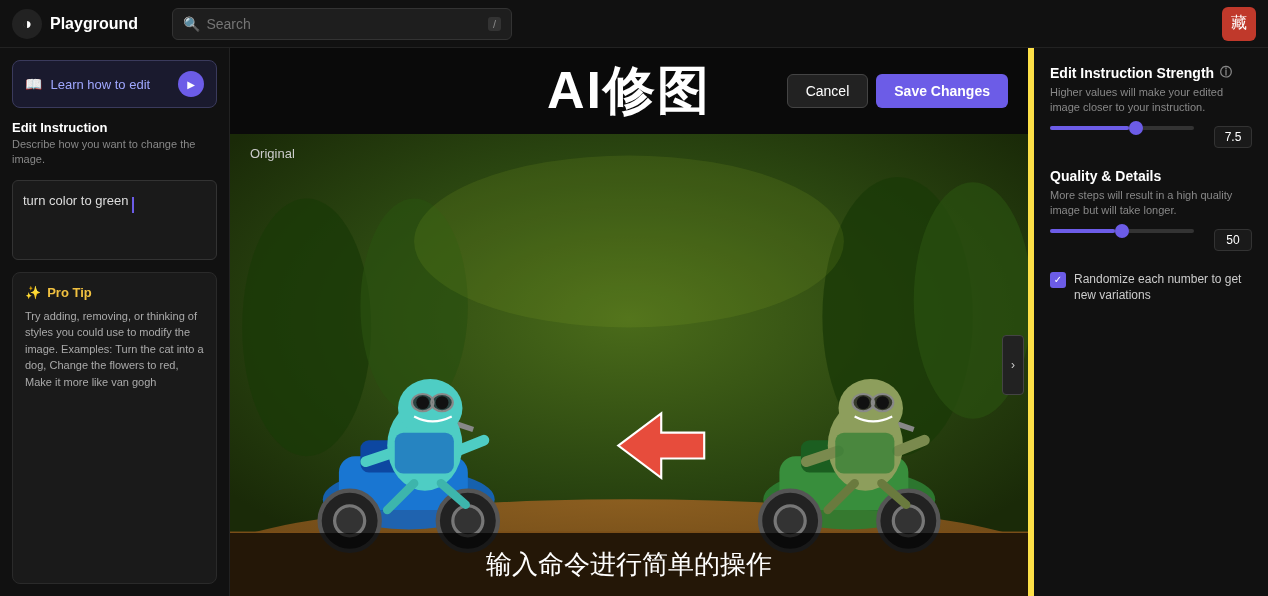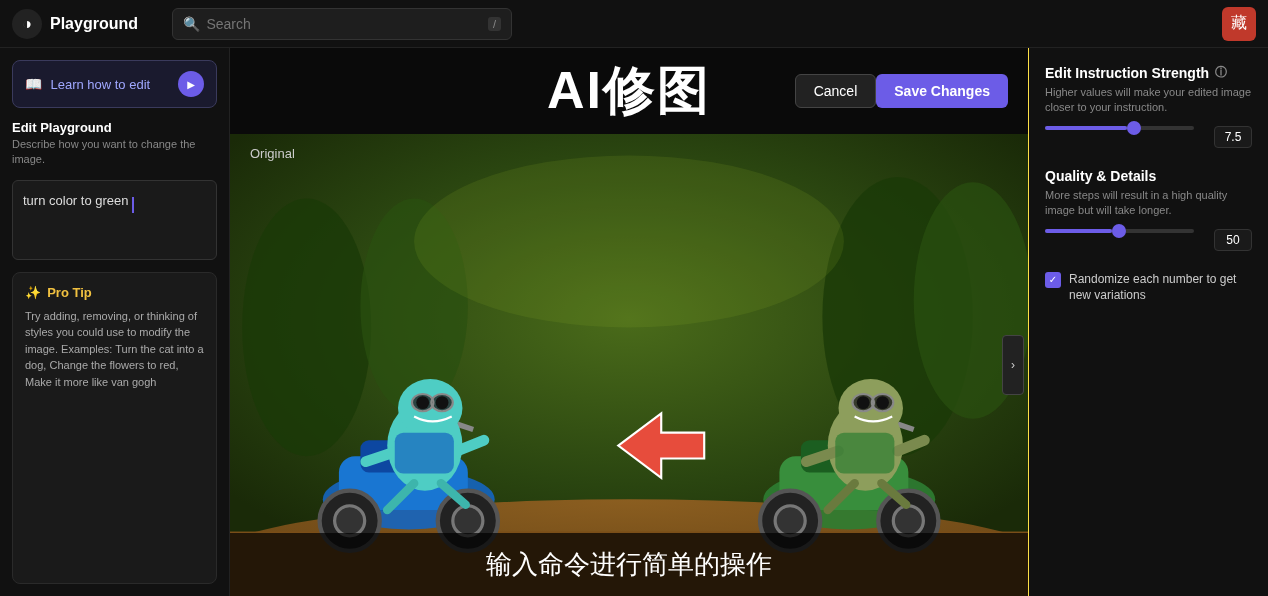--- a/index.html
+++ b/index.html
@@ -212,21 +212,21 @@
       color: #fff;
       text-align: left;
       letter-spacing: 2px;
     }
     .action-buttons {
       position: absolute;
       right: 20px;
       top: 50%;
       transform: translateY(-50%);
       display: flex;
-      gap: 0;
+      gap: 8px;
     }
     .cancel-btn {
       background: #222;
       border: 1px solid #444;
       color: #fff;
       border-radius: 6px;
       padding: 8px 18px;
       font-size: 14px;
       cursor: pointer;
     }
@@ -300,21 +300,21 @@
       justify-content: center;
       cursor: pointer;
       font-size: 12px;
       color: #ccc;
     }
 
     
     .right-panel {
       width: 240px;
       background: #111;
-      border-left: 1px solid #fde047;
+      border-left: 6px solid #fde047;
       padding: 16px;
       display: flex;
       flex-direction: column;
       gap: 20px;
       overflow-y: auto;
       flex-shrink: 0;
     }
     .panel-section { }
     .panel-section-title {
       font-size: 14px;
@@ -438,21 +438,21 @@
   <div class="sidebar">
     <div class="learn-btn">
       <div class="learn-btn-left">
         <span class="learn-btn-icon">📖</span>
         <span>Learn how to edit</span>
       </div>
       <div class="learn-play-btn">▶</div>
     </div>
 
     <div>
-      <div class="section-title">Edit Playground</div>
+      <div class="section-title">Edit Instruction</div>
       <div class="section-desc">Describe how you want to change the image.</div>
     </div>
 
     <div class="edit-instruction-area">
       <span>turn color to green</span>
       <div class="cursor-line"></div>
     </div>
 
     <div class="pro-tip-box">
       <div class="pro-tip-header">

